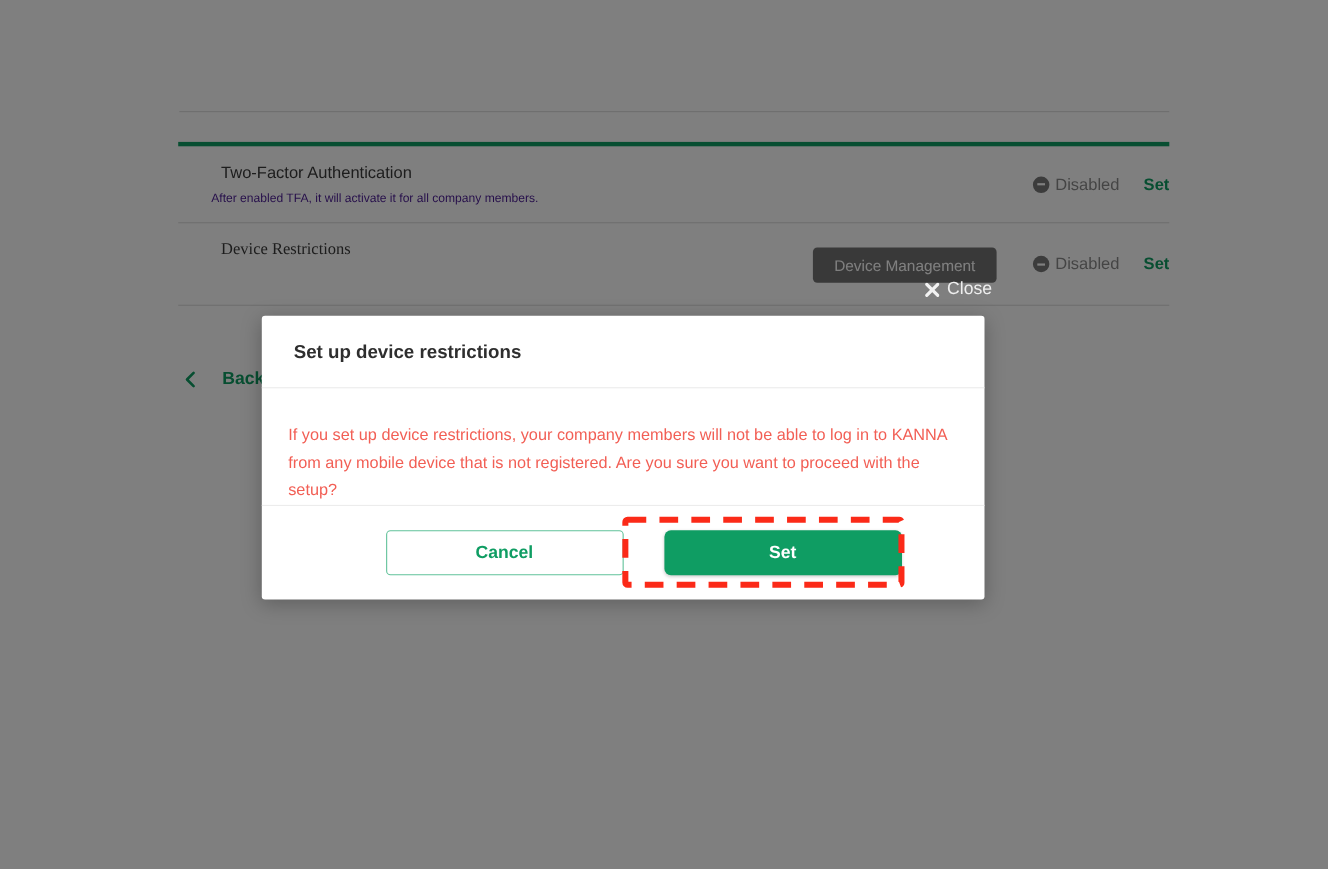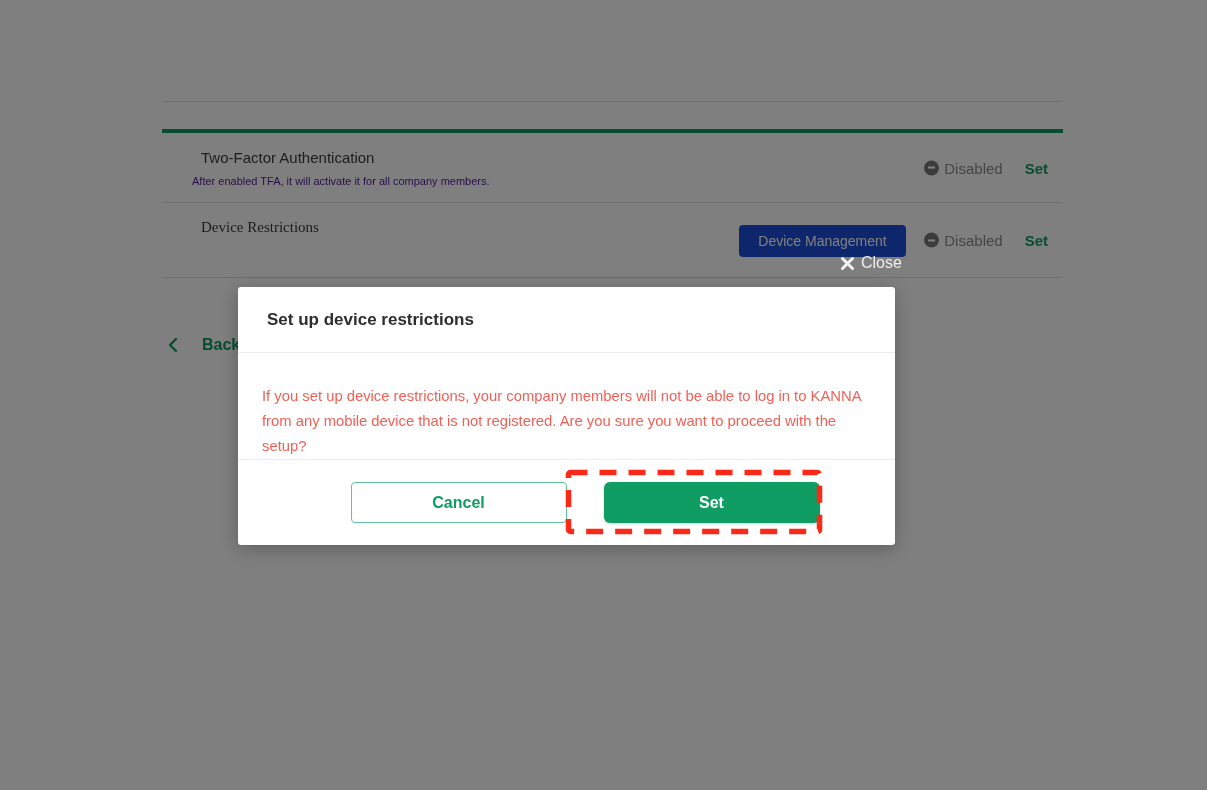--- a/index.html
+++ b/index.html
@@ -31,40 +31,40 @@
     position:absolute; left:15px; top:16px;
     font-size:15px; font-weight:400; color:#3b3b3b;margin-left:24px;
   }
   .row-2 .setting-name{ top:16px;font-family:Liberation Serif, serif; }
   .setting-desc{
     position:absolute; left:30px; top:42px;
     font-size:11px; color:#4c1d95;
   }
   .row-2 .setting-desc{ top:46px; }
   .status-cluster{
-    position:absolute; right:15px; top:50%; transform:translateY(-50%);
+    position:absolute; right:0; top:50%; transform:translateY(-50%);
     display:flex; align-items:center;
   }
   .minus-circle{
     width:15px; height:15px; border-radius:50%; background:#787878;
     display:inline-flex; align-items:center; justify-content:center;
     margin-right:5px; flex:0 0 auto;
   }
   .minus-circle::after{
     content:""; display:block; width:7px; height:2px; background:#ffffff;
   }
   .status-text{ font-size:15px; color:#8a8a8a; }
   .set-link{
     font-size:15px; font-weight:700; color:#0f9d63; margin-left:22px;
     cursor:pointer; text-decoration:none; background:none; border:none;
     font-family:inherit;
   }
   .dm-button{
     position:absolute; left:577px; top:22px; width:167px; height:32px;
-    background:#1d4ed8; border:none; border-radius:4px;
+    background:#737373; border:none; border-radius:4px;
     color:#ffffff; font-size:14px; font-family:inherit; cursor:pointer;
   }
   .back-link{
     position:absolute; left:168px; top:336px;
     display:inline-flex; align-items:center; gap:24px;
     font-size:16px; font-weight:600; color:#0f9d63;
     cursor:pointer; text-decoration:none;
   }
   .back-link svg{ display:block; }
 

